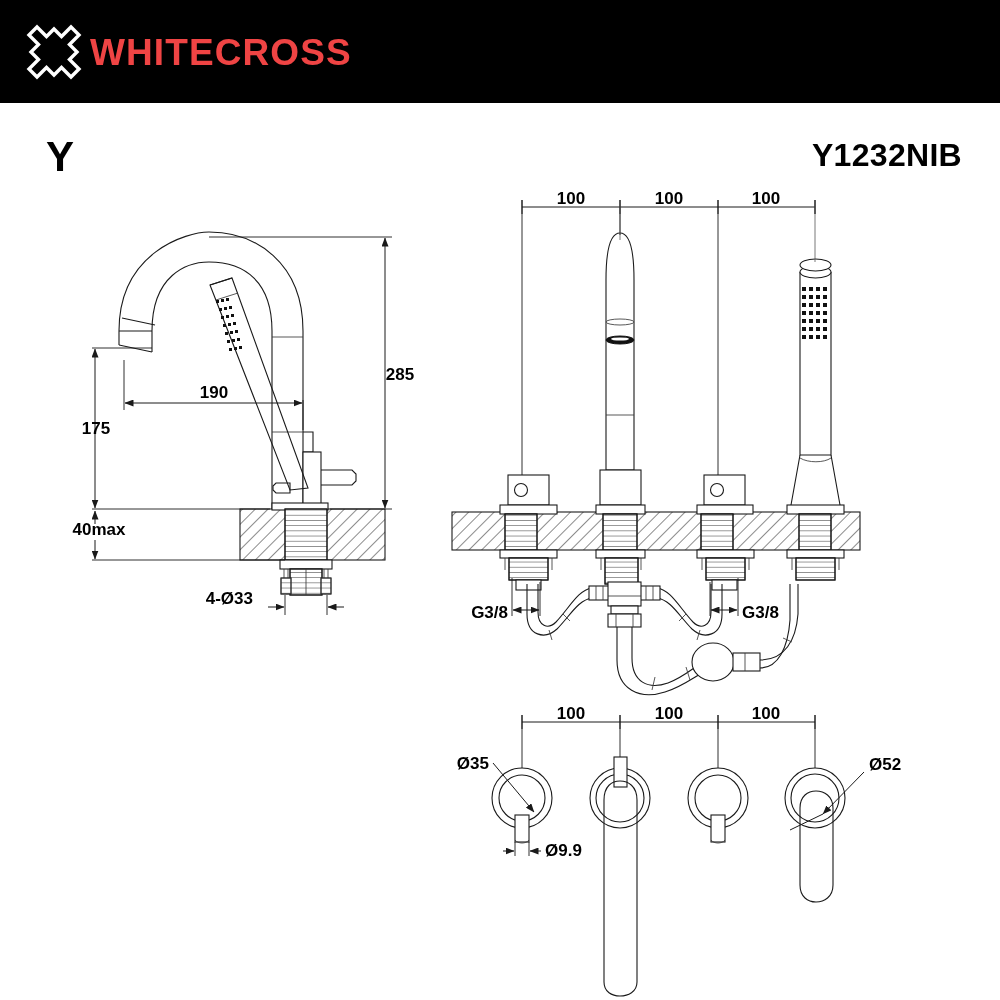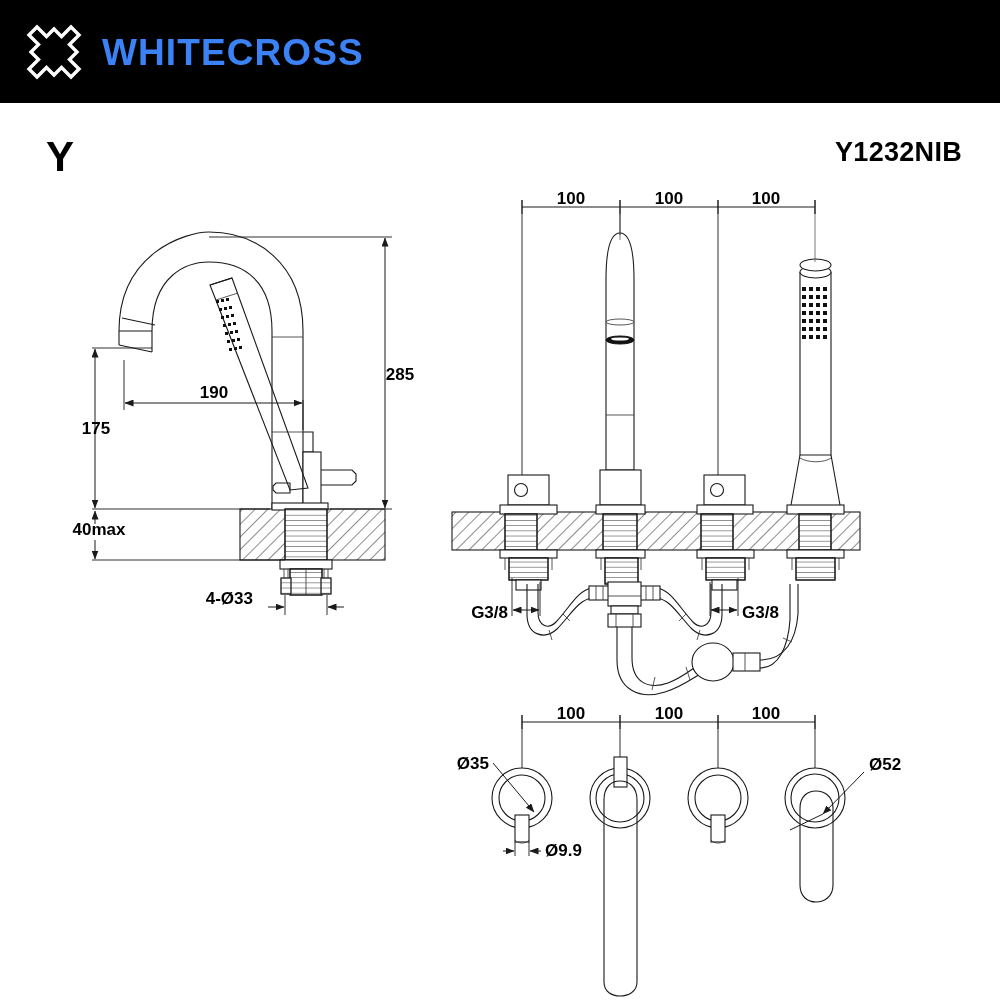--- a/index.html
+++ b/index.html
@@ -32,43 +32,43 @@
     position: absolute;
     left: 26px; top: 24px;
     display: flex;
     align-items: center;
   }
   #logo-mark {
     width: 56px; height: 56px;
     display: block;
   }
   #logo-text {
-    color: #3b82f6;
+    color: #ef4444;
     font-size: 37px;
     font-weight: bold;
     letter-spacing: 1.1px;
-    margin-left: 20px;
+    margin-left: 8px;
     font-family: "Liberation Sans", sans-serif;
     white-space: nowrap;
     line-height: 1;
   }
 
   
   #series-title {
     position: absolute;
     left: 46px; top: 136px;
     font-size: 42px;
     font-weight: bold;
     color: #000000;
     line-height: 1;
   }
   #model-code {
     position: absolute;
     right: 38px; top: 139px;
-    font-size: 27px;
+    font-size: 32px;
     font-weight: bold;
     color: #000000;
     line-height: 1;
     letter-spacing: 0.3px;
   }
 
   
   #drawing {
     position: absolute;
     left: 0; top: 0;

